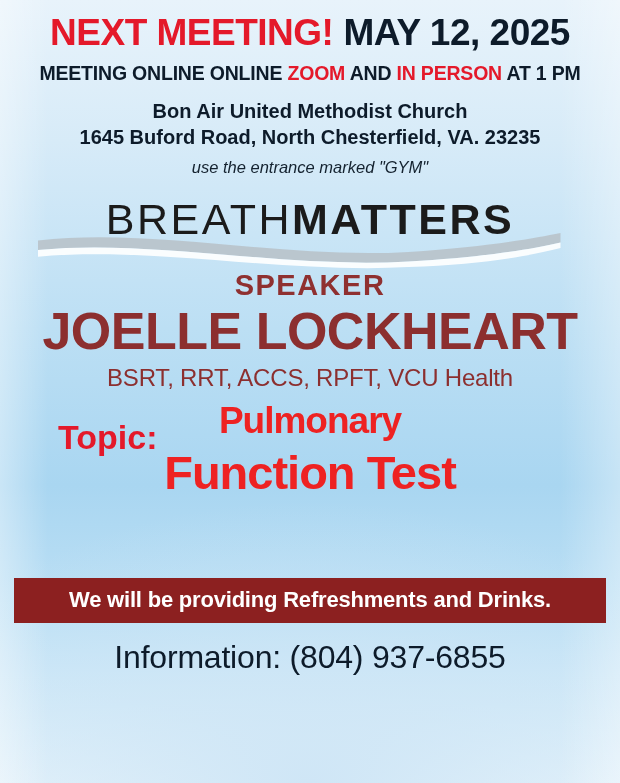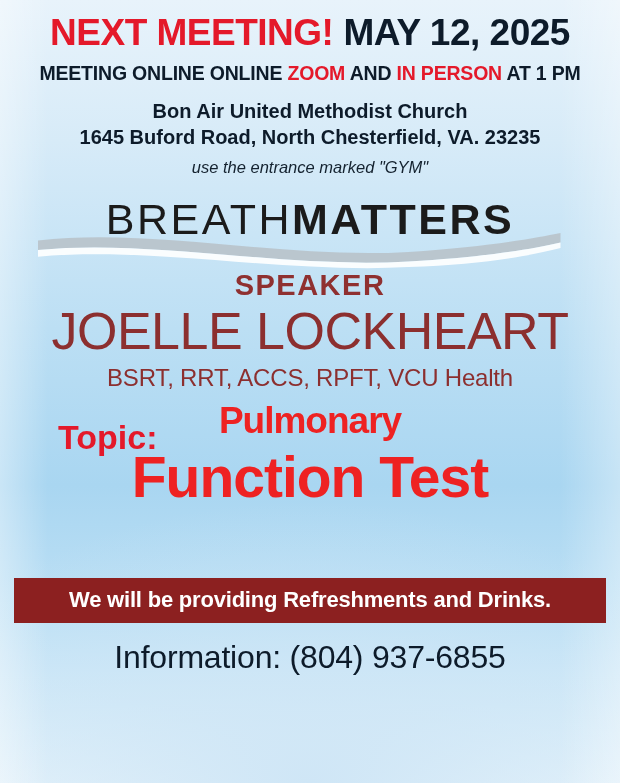--- a/index.html
+++ b/index.html
@@ -113,21 +113,21 @@
   .speaker-label {
     margin-top: 2px;
     font-size: 29px;
     font-weight: bold;
     color: #8f3030;
     letter-spacing: 1.5px;
   }
   .speaker-name {
     margin-top: 2px;
     font-size: 52px;
-    font-weight: normal;
+    font-weight: bold;
     color: #8c2f2f;
     letter-spacing: -0.5px;
     line-height: 1.05;
     white-space: nowrap;
   }
   .credentials {
     margin-top: 6px;
     font-size: 24px;
     font-weight: normal;
     color: #8c2f2f;
@@ -149,21 +149,21 @@
   }
   .topic-line1 {
     font-size: 37px;
     font-weight: bold;
     color: #ee2222;
     line-height: 1.0;
     letter-spacing: -1px;
   }
   .topic-line2 {
     margin-top: 10px;
-    font-size: 57px;
+    font-size: 47px;
     font-weight: bold;
     color: #ee2222;
     line-height: 1.0;
     letter-spacing: -1px;
   }
 
   .refresh-bar {
     margin: 6px 14px 0 14px;
     background: #8c2020;
     color: #ffffff;

